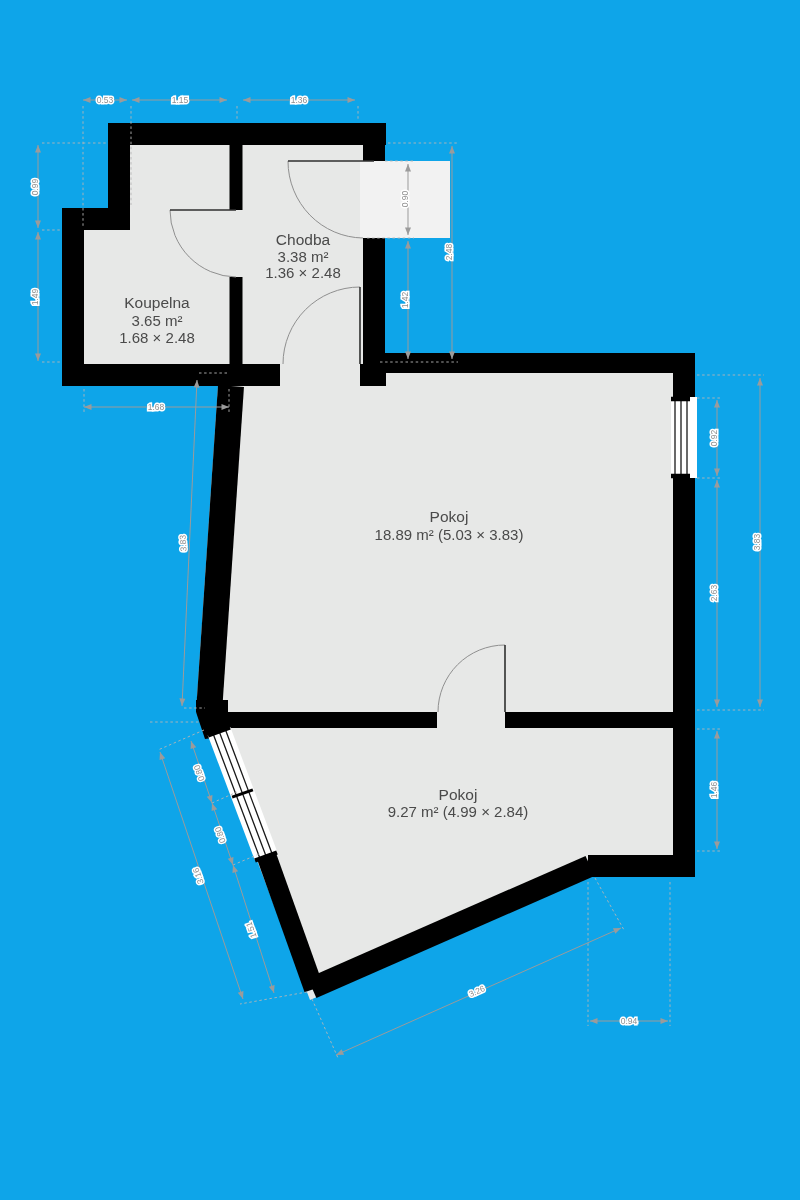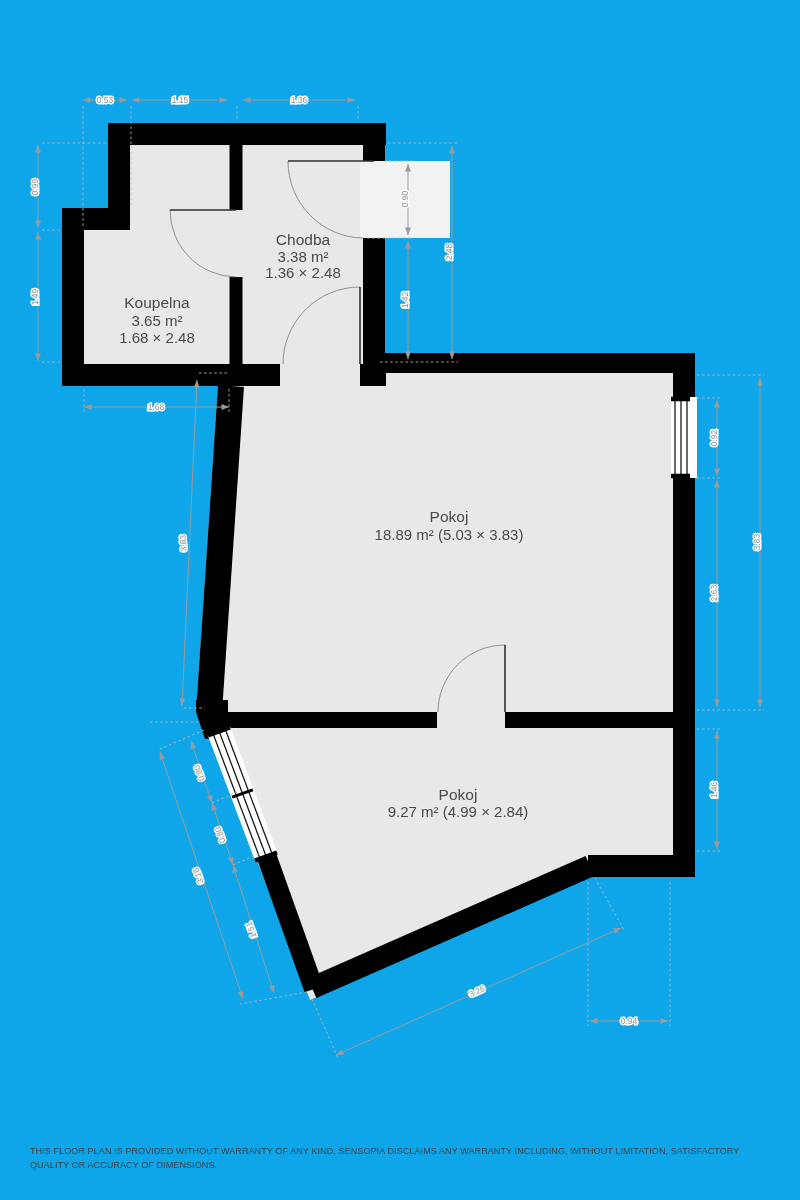--- a/index.html
+++ b/index.html
@@ -175,14 +175,13 @@
     <text class="roomdetail" x="303" y="278">1.36 × 2.48</text>
 
     <text class="roomname" x="449" y="522">Pokoj</text>
     <text class="roomdetail" x="449" y="540">18.89 m² (5.03 × 3.83)</text>
 
     <text class="roomname" x="458" y="800">Pokoj</text>
     <text class="roomdetail" x="458" y="817">9.27 m² (4.99 × 2.84)</text>
   </g>
 </svg>
 
-<div class="disclaimer">THIS FLOOR PLAN IS PROVIDED WITHOUT WARRANTY OF ANY KIND. SENSOPIA DISCLAIMS ANY WARRANTY INCLUDING, WITHOUT LIMITATION, SATISFACTORY QUALITY OR ACCURACY OF DIMENSIONS.</div>
 </div>
 
 </body></html>

